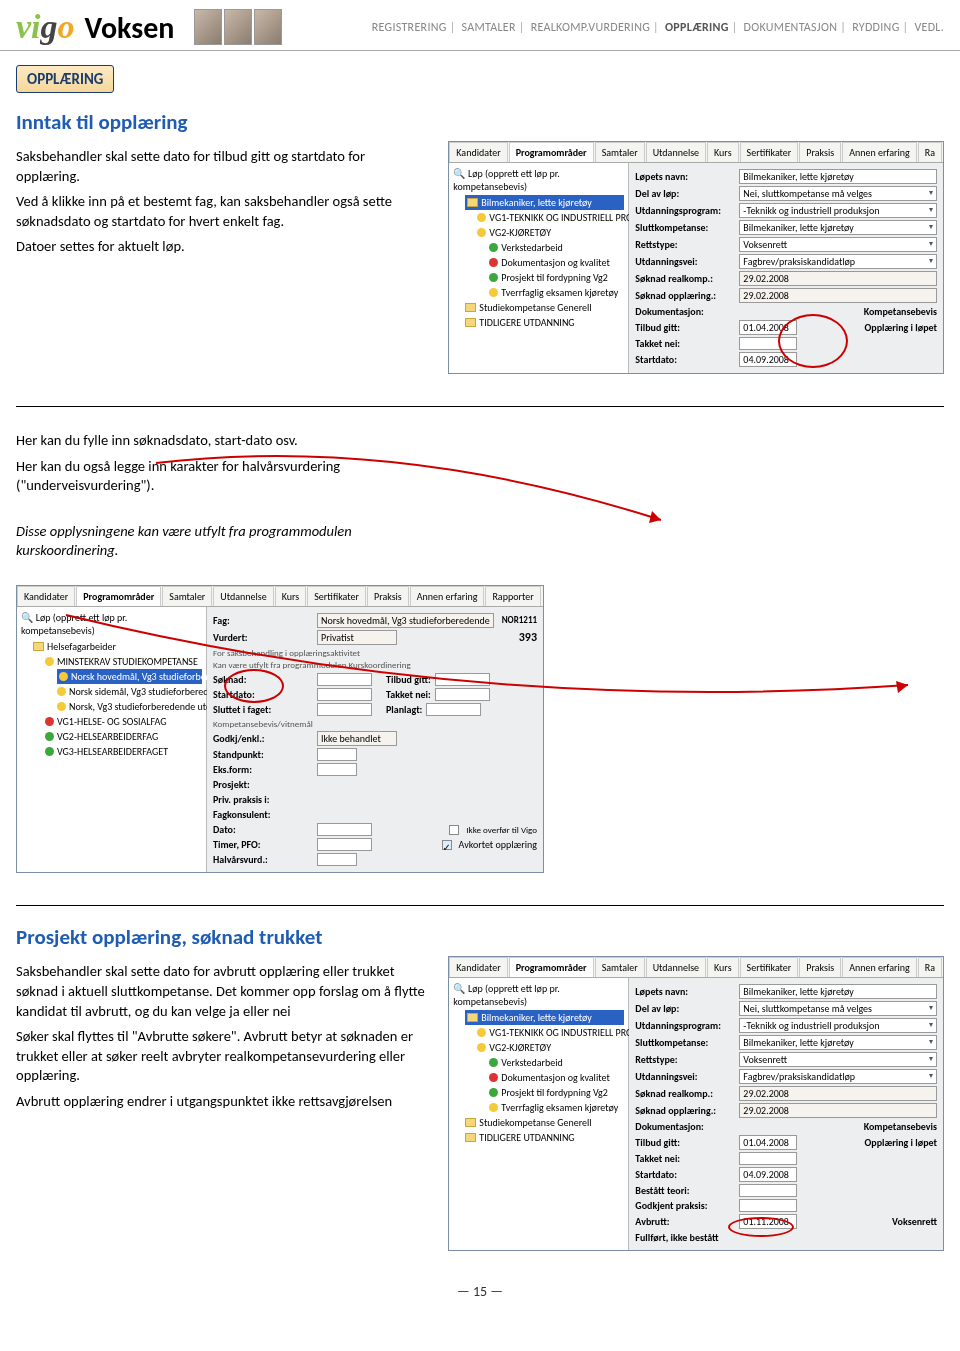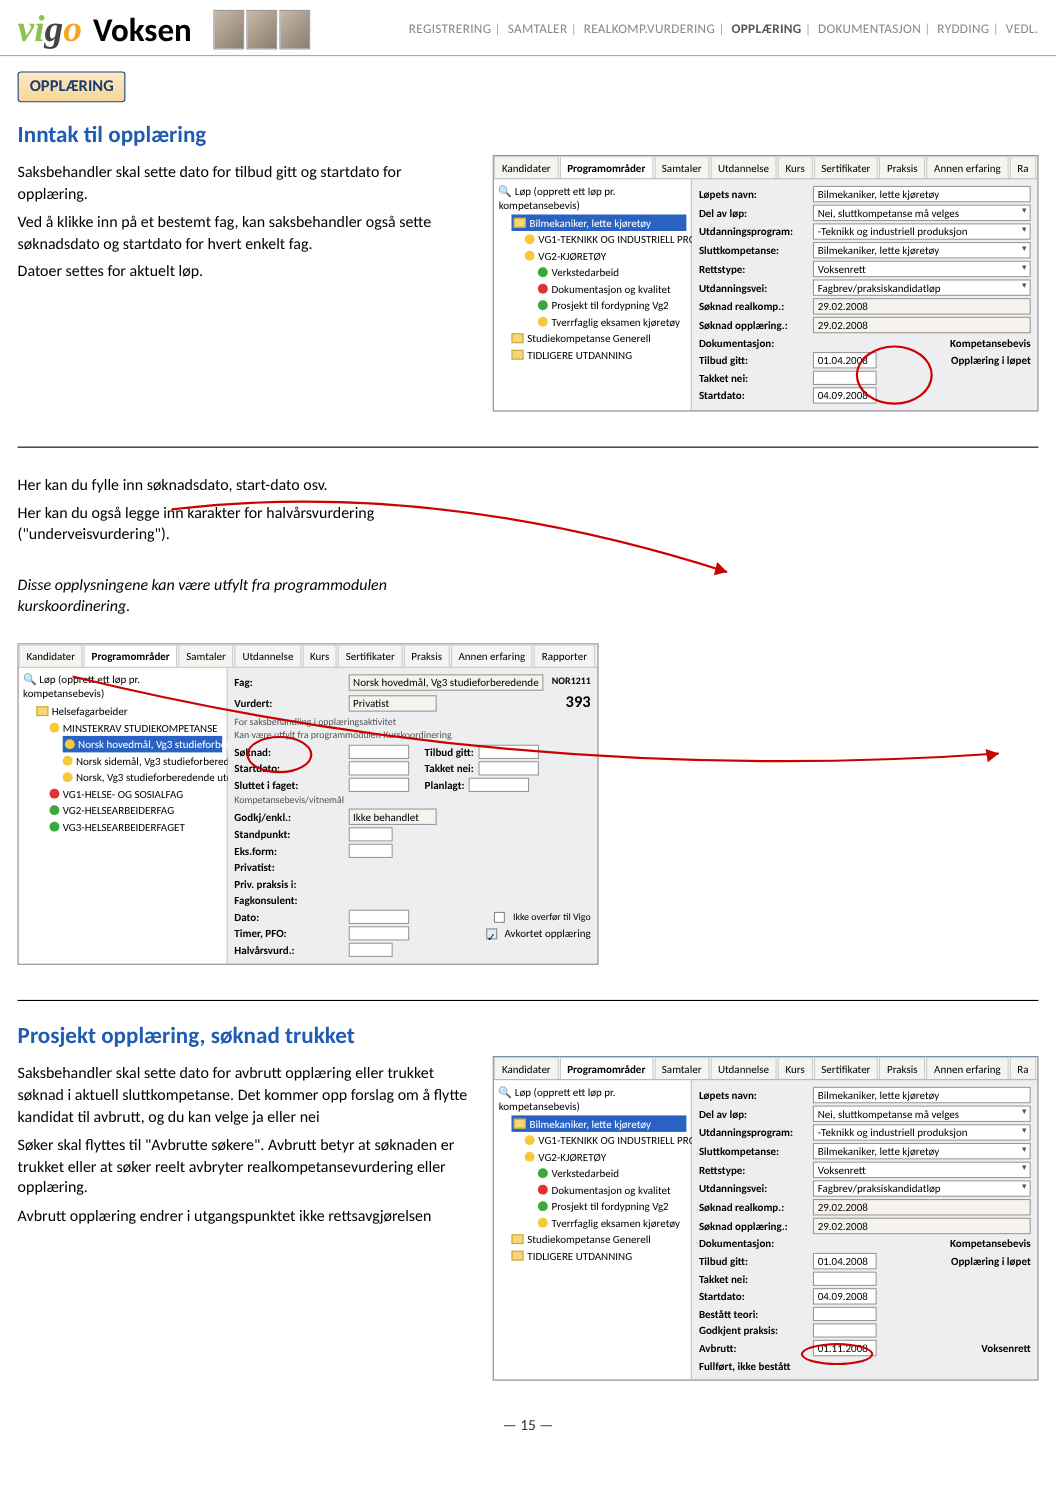--- a/index.html
+++ b/index.html
@@ -444,21 +444,21 @@
           <div class="form">
             <div class="frow">
                 <label>Fag:</label>
                 <span class="fval ro" style="flex:1">Norsk hovedmål, Vg3 studieforberedende</span>
                 <b style="font-size:9px;margin-left:4px">NOR1211</b>
               </div>
             <div class="frow">
                 <label>Vurdert:</label>
                 <span class="fval ro" style="width:80px;flex:none">Privatist</span>
                 <span style="flex:1"></span>
-                <b style="font-size:15px">393</b>
+                <b style="font-size:12px">393</b>
               </div>
             <div style="font-size:9px;color:#555;margin-top:2px">For saksbehandling i opplæringsaktivitet</div>
             <div style="font-size:9px;color:#555;margin-bottom:2px">Kan være utfylt fra programmodulen Kurskoordinering</div>
             <div class="frow">
                 <label>Søknad:</label>
                 <span class="fval" style="width:55px;flex:none"></span>
                 <label style="width:auto;margin-left:10px">Tilbud gitt:</label>
                 <span class="fval" style="width:55px;flex:none"></span>
               </div>
             <div class="frow">
@@ -480,21 +480,21 @@
               </div>
             <div class="frow">
                 <label>Standpunkt:</label>
                 <span class="fval" style="width:40px;flex:none"></span>
               </div>
             <div class="frow">
                 <label>Eks.form:</label>
                 <span class="fval" style="width:40px;flex:none"></span>
               </div>
             <div class="frow">
-                <label>Privatist:</label>
+                <label>Prosjekt:</label>
               </div>
             <div class="frow">
                 <label>Priv. praksis i:</label>
               </div>
             <div class="frow">
                 <label>Fagkonsulent:</label>
               </div>
             <div class="frow">
                 <label>Dato:</label>
                 <span class="fval" style="width:55px;flex:none"></span>

